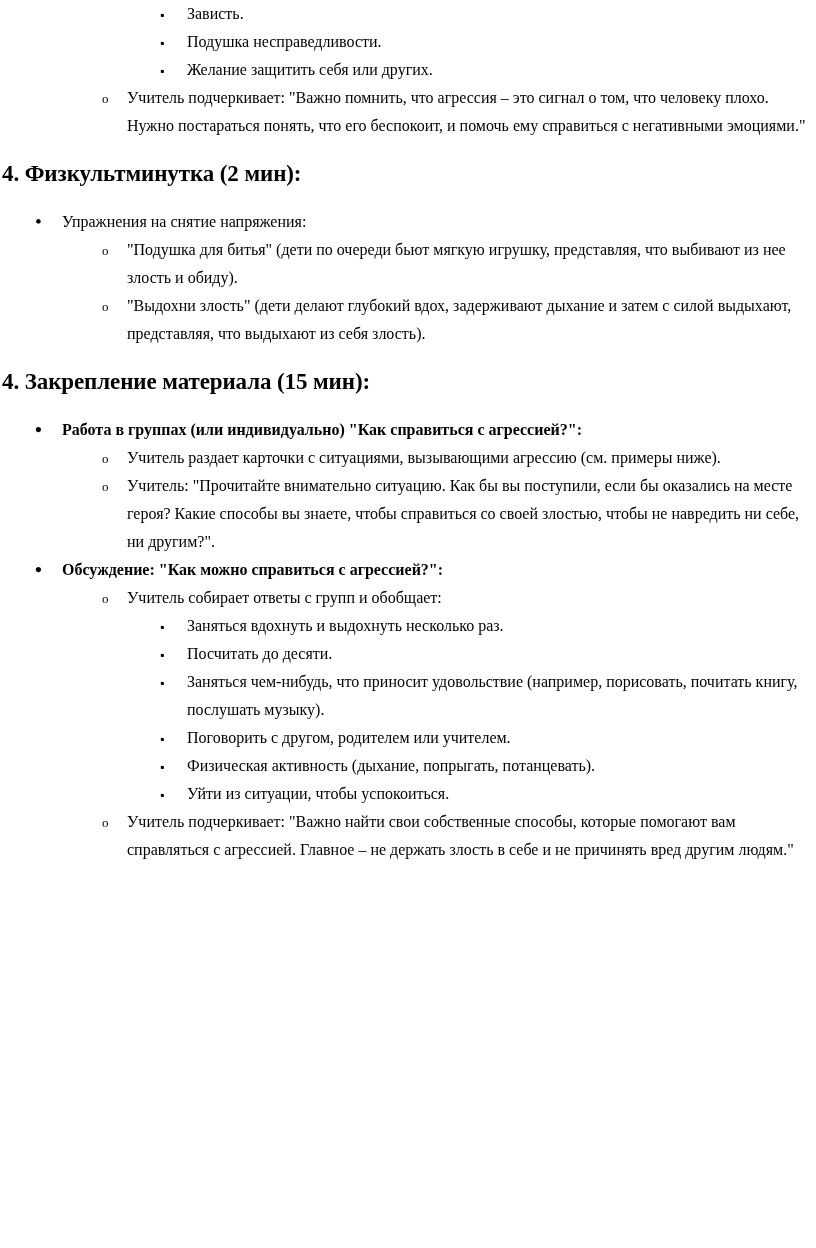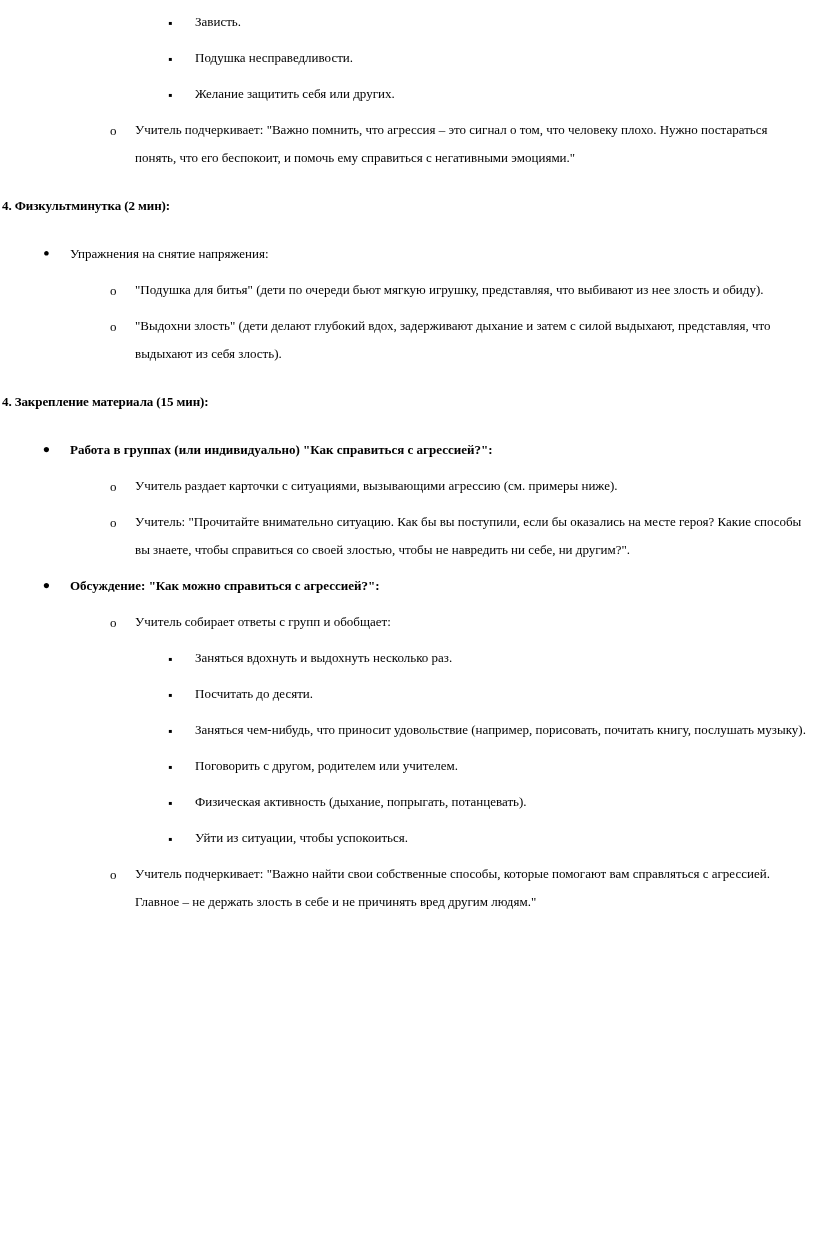--- a/index.html
+++ b/index.html
@@ -20,39 +20,39 @@
     position: relative;
     width: 816px;
     height: 1248px;
     box-sizing: border-box;
     padding: 0 2px 0 2px;
     overflow: hidden;
   }
 
   
   .heading {
-    font-size: 13px;
+    font-size: 23px;
     font-weight: bold;
     line-height: 28px;
     margin: 0;
     padding: 0;
     letter-spacing: -0.1px;
     text-indent: 0;
   }
   .heading-block {
     margin-top: 20px;
     margin-bottom: 20px;
   }
 
   
   .item {
     position: relative;
-    font-size: 13px;
+    font-size: 16px;
     line-height: 28px;
-    margin: 8px;
+    margin: 0;
     padding: 0;
   }
   .item .marker {
     position: absolute;
     top: 0;
     display: block;
     text-align: left;
   }
   .item .txt {
     display: block;

